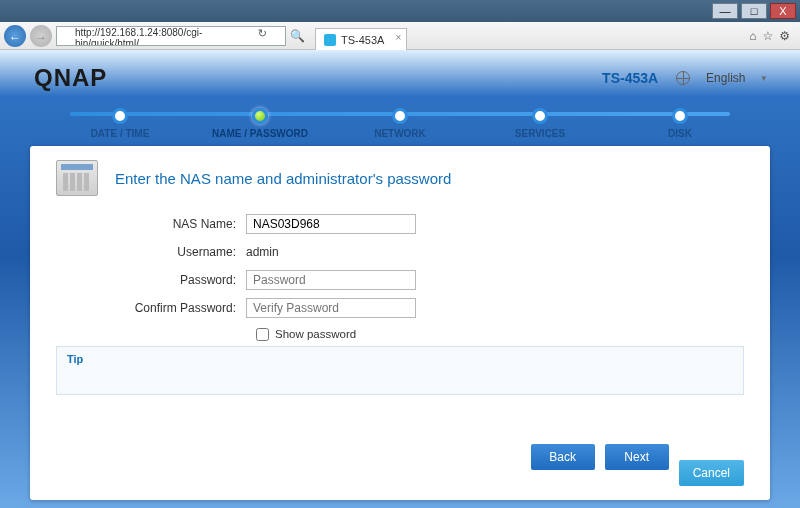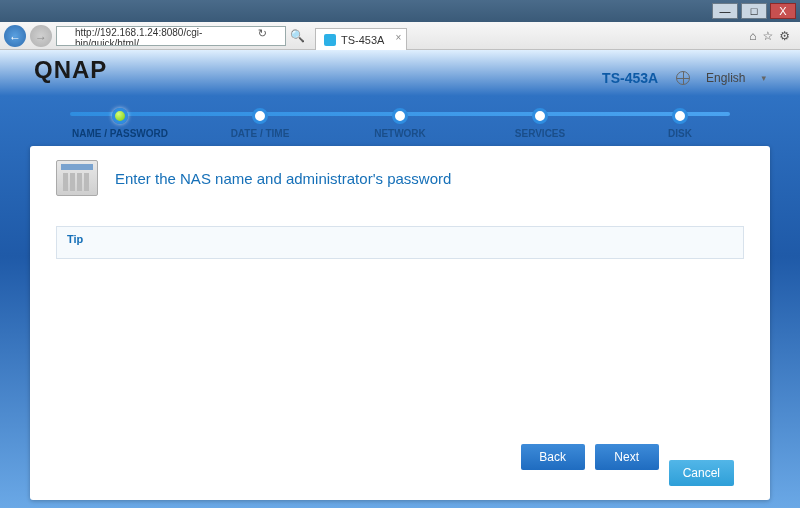--- a/index.html
+++ b/index.html
@@ -16,21 +16,21 @@
   .addr .ref{margin-left:auto;font-size:11px;color:#555;}
   .tabstrip{ flex:1; display:flex; align-items:flex-end; height:28px; padding-left:6px;}
   .tab { height:22px; background:#fff; border:1px solid #bbb; border-bottom:none; padding:2px 22px 0 8px; font-size:11px; display:flex; align-items:center; gap:5px; position:relative;}
   .tab .x{ position:absolute; right:5px; top:3px; font-size:10px; color:#888;}
   .tab .fav{width:12px;height:12px;background:#2cb0e6;border-radius:2px;}
   .righttools{display:flex;gap:6px;padding-right:6px;color:#555;font-size:12px;}
 
   
   .page { height:458px; background:linear-gradient(#dfeffe 0%, #2f72c3 10%, #1f5aa8 45%, #6aa8e6 100%); padding:6px 30px 18px 30px;}
 
-  .topbar { height:44px; display:flex; justify-content:space-between; padding:0 4px;}
+  .topbar { height:44px; display:flex; align-items:center; justify-content:space-between; padding:0 4px;}
   .logo { font-family: Arial Black, Arial; font-size:24px; letter-spacing:1px; color:#1a1a1a; font-weight:900;}
   .rightbrand{display:flex;align-items:center;gap:18px;}
   .model{ color:#0d5aa6; font-weight:bold; font-size:14px;}
   .lang{ color:#444; font-size:12px; display:flex; align-items:center; gap:16px; cursor:pointer;}
   .globe{width:14px;height:14px;border:1px solid #666;border-radius:50%;position:relative;}
   .globe:before{content:"";position:absolute;left:0;right:0;top:6px;border-top:1px solid #666;}
   .globe:after{content:"";position:absolute;top:0;bottom:0;left:6px;border-left:1px solid #666;}
   .caret{font-size:9px;color:#666;}
 
   .stepper{ height:46px; display:flex; align-items:center; position:relative; padding:0 20px;}
@@ -49,24 +49,24 @@
   .cardtitle{ color:#1670b8; font-size:15px;}
 
   .form{ margin-left:70px; font-size:12px; color:#333;}
   .row{ display:flex; align-items:center; height:28px;}
   .lbl{ width:120px; text-align:right; padding-right:10px;}
   .inp{ width:170px; height:20px; border:1px solid #b8b8b8; padding:0 6px; font-size:12px; background:#fff;}
   .static{ font-size:12px; color:#333;}
   .chkrow{ margin-left:130px; display:flex; align-items:center; gap:6px; height:24px; font-size:11.5px;}
   .chk{width:13px;height:13px;}
 
-  .tip{ margin-top:30px; border:1px solid #d8e2ec; background:#f6fafd; padding:6px 10px 10px 10px; font-size:11px; color:#555;}
+  .tip{ margin-top:0; border:1px solid #d8e2ec; background:#f6fafd; padding:6px 10px 26px 10px; font-size:11px; color:#555;}
   .tiplabel{ color:#1670b8; font-weight:bold; font-size:11px; display:block; margin-bottom:3px;}
 
-  .btnrow{ position:absolute; right:36px; bottom:14px; display:flex; gap:10px;}
+  .btnrow{ position:absolute; right:26px; bottom:14px; display:flex; gap:10px;}
   .btn{ min-width:64px; height:26px; border:none; border-radius:2px; color:#fff; font-size:12px; cursor:pointer; padding:0 14px;}
   .btn.primary{ background:linear-gradient(#3d8bd9,#1f6cc0);}
   .btn.cancel{ background:linear-gradient(#52b6e8,#2e9fd8);margin-top:16px;}
 </style>
 </head>
 <body>
 
 <div class="titlebar">
   <div class="tbtn">—</div>
   <div class="tbtn">□</div>
@@ -105,26 +105,26 @@
         <span class="globe"></span>
         <span>English</span>
         <span class="caret">▾</span>
       </span>
     </div>
   </div>
 
   <div class="stepper">
     <div class="track"></div>
     <div class="step">
+      <div class="dot"></div>
+      <div class="steplabel">DATE / TIME</div>
+    </div>
+    <div class="step">
       <div class="dot active"></div>
       <div class="steplabel active">NAME / PASSWORD</div>
-    </div>
-    <div class="step">
-      <div class="dot"></div>
-      <div class="steplabel">DATE / TIME</div>
     </div>
     <div class="step">
       <div class="dot"></div>
       <div class="steplabel">NETWORK</div>
     </div>
     <div class="step">
       <div class="dot"></div>
       <div class="steplabel">SERVICES</div>
     </div>
     <div class="step">
@@ -132,20 +132,42 @@
       <div class="steplabel">DISK</div>
     </div>
   </div>
 
   <div class="card">
     <div class="cardhead">
       <div class="nasicon"></div>
       <div class="cardtitle">Enter the NAS name and administrator's password</div>
     </div>
 
+    <div class="form">
+      <div class="row">
+        <div class="lbl">NAS Name:</div>
+        <input class="inp" value="NAS03D968" style="">
+      </div>
+      <div class="row">
+        <div class="lbl">Username:</div>
+        <span class="static">admin</span>
+      </div>
+      <div class="row">
+        <div class="lbl">Password:</div>
+        <input class="inp" type="password" placeholder="Password" style="">
+      </div>
+      <div class="row">
+        <div class="lbl">Confirm Password:</div>
+        <input class="inp" type="password" placeholder="Verify Password" style="">
+      </div>
+      <div class="chkrow">
+        <input type="checkbox" class="chk" style="">
+        <span>Show password</span>
+      </div>
+    </div>
 
     <div class="tip">
       <span class="tiplabel">Tip</span>
     </div>
 
     <div class="btnrow">
       <button class="btn primary">Back</button>
       <button class="btn primary">Next</button>
       <button class="btn cancel">Cancel</button>
     </div>

